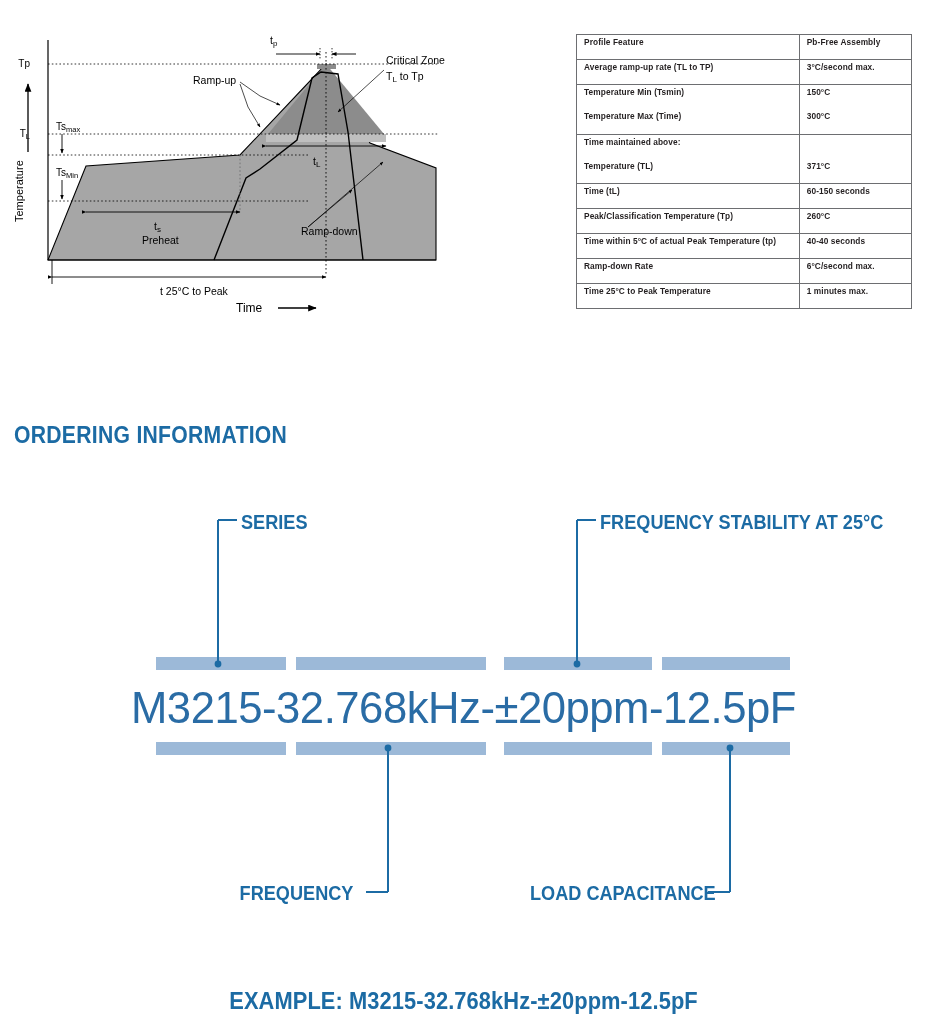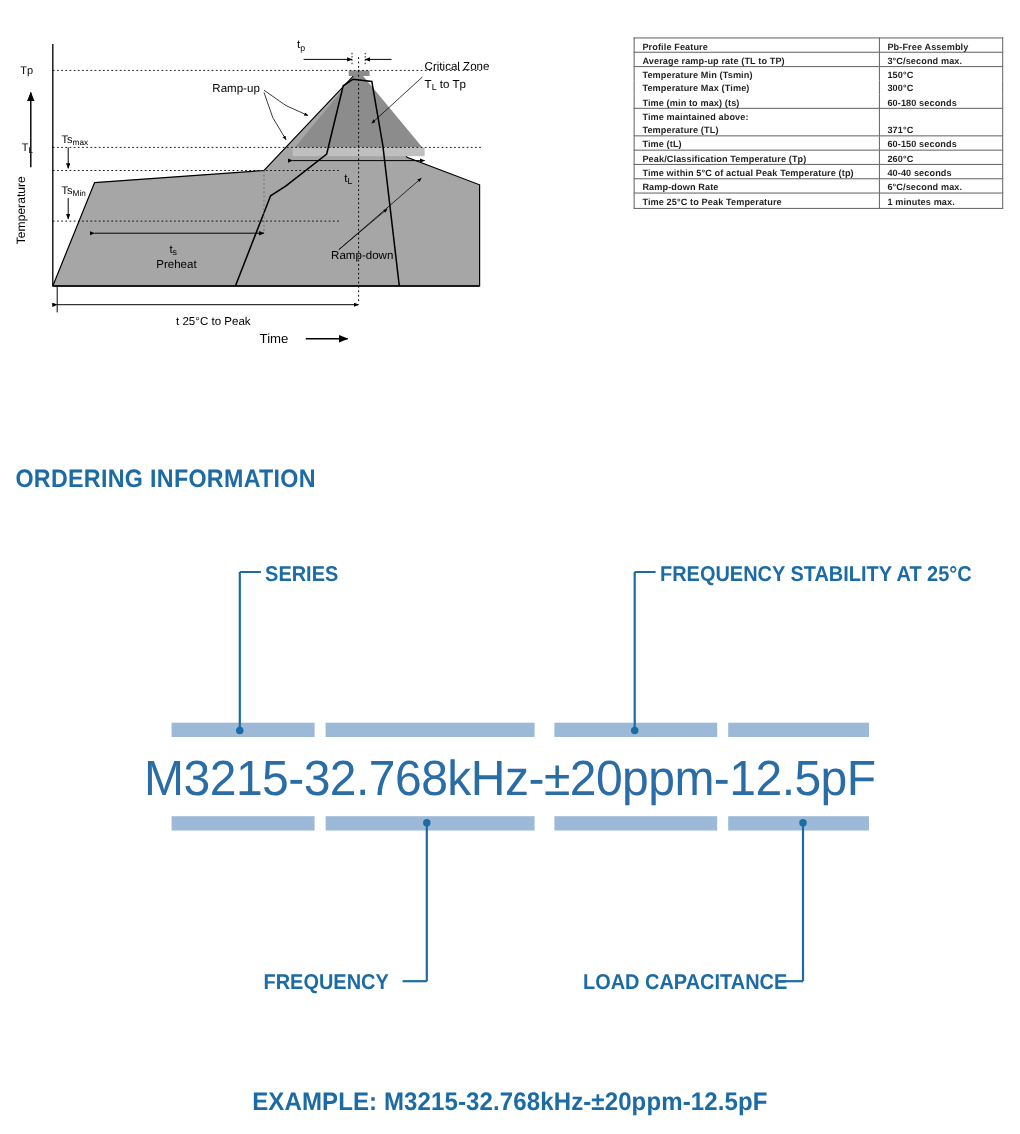--- a/index.html
+++ b/index.html
@@ -24,21 +24,21 @@
   #reflow-table {
     position: absolute;
     left: 576px; top: 34px;
     width: 336px;
     border-collapse: collapse;
     font-size: 8.3px;
     color: #231f20;
   }
   #reflow-table td {
     border: 1px solid #6d6e71;
-    padding: 3px 7px 0 7px;
+    padding: 3px 7px 12px 7px;
     line-height: 1.1;
     vertical-align: middle;
     font-weight: bold;
     letter-spacing: 0.1px;
   }
   #reflow-table td.c1 { width: 230px; }
   #reflow-table td.c2 { width: 106px; }
   #reflow-table tr.nb td { border-bottom: none; }
   #reflow-table tr.nt td { border-top: none; }
 
@@ -192,24 +192,20 @@
       <td class="c2">3°C/second max.</td>
     </tr>
     <tr class="nb nt">
       <td class="c1">Temperature Min (Tsmin)</td>
       <td class="c2">150°C</td>
     </tr>
     <tr class="nb nt">
       <td class="c1">Temperature Max (Time)</td>
       <td class="c2">300°C</td>
     </tr>
-    <tr class="nt">
-      <td class="c1">Time (min to max) (ts)</td>
-      <td class="c2">60-180 seconds</td>
-    </tr>
     <tr class="nb">
       <td class="c1">Time maintained above:</td>
       <td class="c2"></td>
     </tr>
     <tr class="nt">
       <td class="c1">Temperature (TL)</td>
       <td class="c2">371°C</td>
     </tr>
     <tr>
       <td class="c1">Time (tL)</td>

